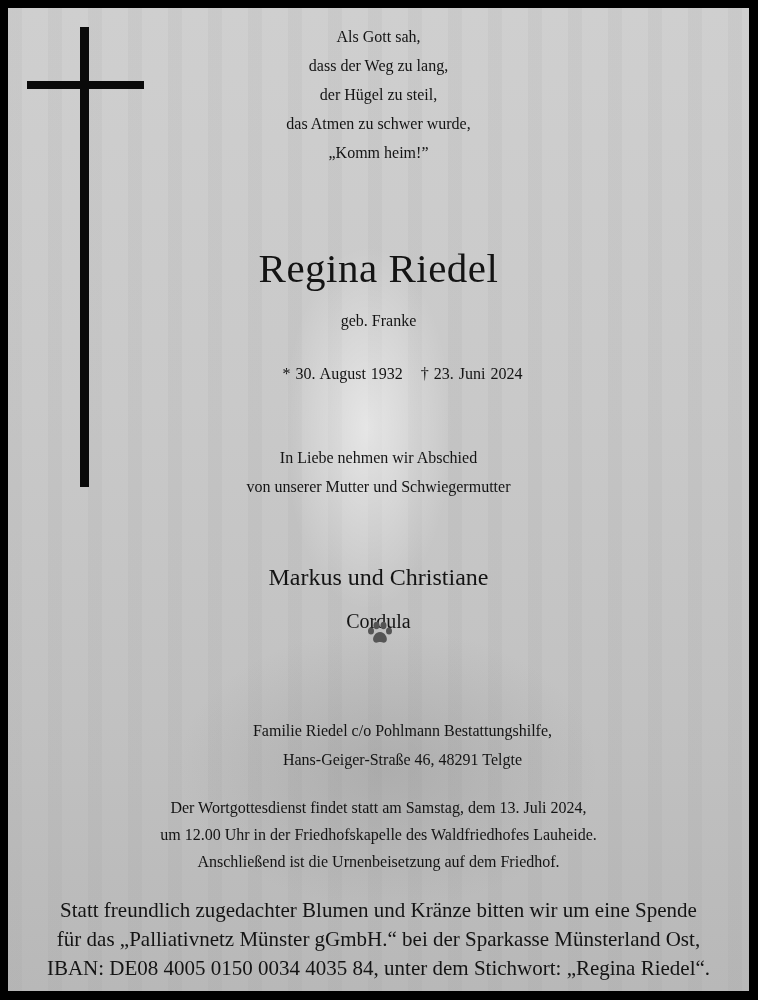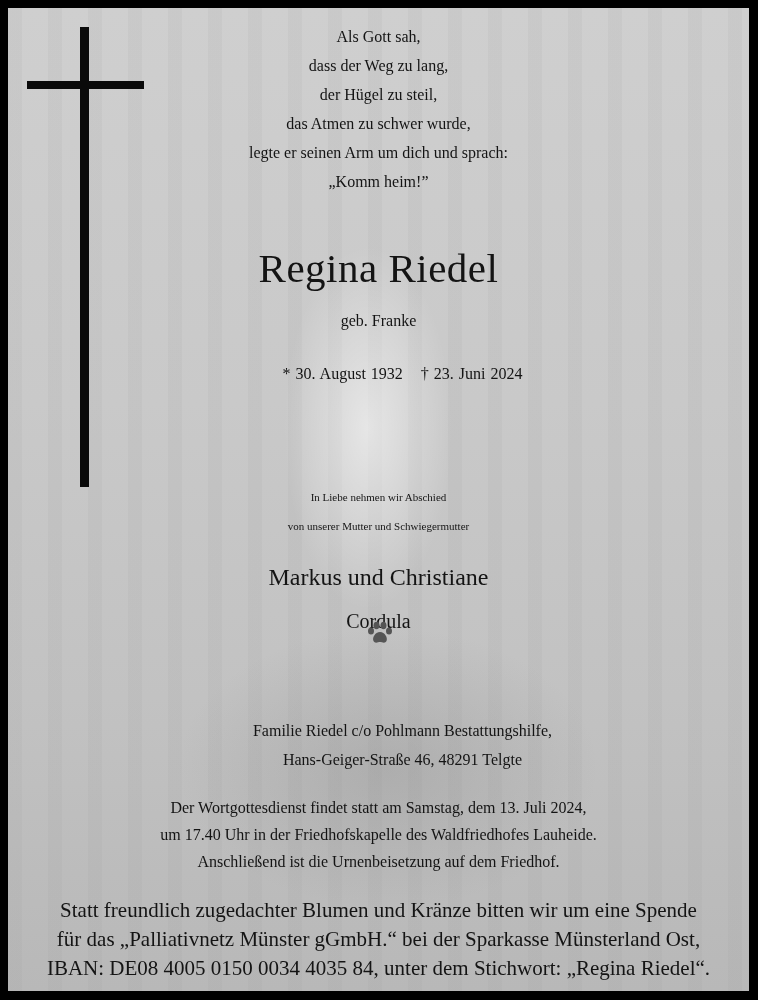--- a/index.html
+++ b/index.html
@@ -15,42 +15,41 @@
       color: #141414;
     }
     .cross-v { position: absolute; left: 72px; top: 19px; width: 9px; height: 460px; background: #0a0a0a; }
     .cross-h { position: absolute; left: 19px; top: 73px; width: 117px; height: 8px; background: #0a0a0a; }
     .block { position: absolute; left: 0; width: 741px; text-align: center; font-family: Liberation Serif, serif; }
     .poem { top: 14px; font-size: 16px; line-height: 29px; }
     .name { top: 232px; font-size: 41px; line-height: 56px; letter-spacing: 0.5px; }
     .birthname { top: 302px; font-size: 16px; line-height: 22px; }
     .dates { top: 354px; font-size: 16px; line-height: 24px; word-spacing: 1px; padding-left: 24px; }
     .dates .gap { display: inline-block; width: 18px; }
-    .farewell { top: 435px; font-size: 11px; line-height: 29px; margin-top: 40px; }
+    .farewell { top: 435px; font-size: 16px; line-height: 29px; }
     .family1 { top: 554px; font-size: 24px; line-height: 30px; }
     .family2 { top: 598px; font-size: 20px; line-height: 30px; }
     .paw { position: absolute; left: 359px; top: 613px; width: 26px; height: 24px; }
     .address { top: 708px; font-size: 16px; line-height: 29px; margin-left: 24px; }
     .service { top: 786px; font-size: 16px; line-height: 27px; }
     .donation { top: 888px; font-size: 21px; line-height: 29px; }
     .block div { white-space: nowrap; }
   </style>
 </head>
 <body>
 
 <div class="frame">
   <div class="cross-v"></div>
   <div class="cross-h"></div>
 
   <div class="block poem">
     <div>Als Gott sah,</div>
     <div>dass der Weg zu lang,</div>
     <div>der Hügel zu steil,</div>
     <div>das Atmen zu schwer wurde,</div>
-    <div>legte er seinen Arm um dich und sprach:</div>
     <div>„Komm heim!”</div>
   </div>
 
   <div class="block name">Regina Riedel</div>
   <div class="block birthname">geb. Franke</div>
   <div class="block dates">
     <span>* 30. August 1932</span><span class="gap"></span><span>† 23. Juni 2024</span>
   </div>
 
   <div class="block farewell">
@@ -69,21 +68,21 @@
     <path d="M13 11 C8 11 5 17 6.5 20 C8 23 11 21 13 21 C15 21 18 23 19.5 20 C21 17 18 11 13 11 Z" fill="#555"></path>
   </svg>
 
   <div class="block address">
     <div>Familie Riedel c/o Pohlmann Bestattungshilfe,</div>
     <div>Hans-Geiger-Straße 46, 48291 Telgte</div>
   </div>
 
   <div class="block service">
     <div>Der Wortgottesdienst findet statt am Samstag, dem 13. Juli 2024,</div>
-    <div>um 17.40 Uhr in der Friedhofskapelle des Waldfriedhofes Lauheide.</div>
+    <div>um 12.00 Uhr in der Friedhofskapelle des Waldfriedhofes Lauheide.</div>
     <div>Anschließend ist die Urnenbeisetzung auf dem Friedhof.</div>
   </div>
 
   <div class="block donation">
     <div>Statt freundlich zugedachter Blumen und Kränze bitten wir um eine Spende</div>
     <div>für das „Palliativnetz Münster gGmbH.“ bei der Sparkasse Münsterland Ost,</div>
     <div>IBAN: DE08 4005 0150 0034 4035 84, unter dem Stichwort: „Regina Riedel“.</div>
   </div>
 </div>
 

